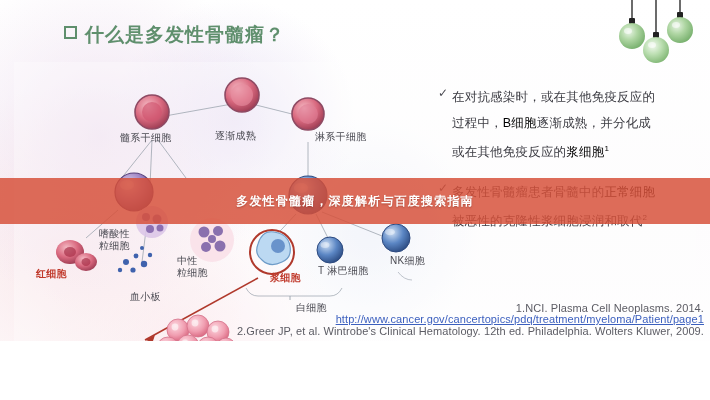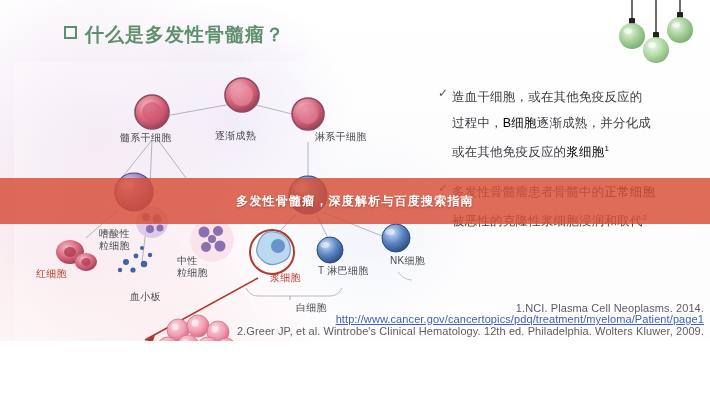--- a/index.html
+++ b/index.html
@@ -43,21 +43,21 @@
   
   .lamps{position:absolute;right:8px;top:0;width:92px;height:72px;}
 
   
   .diagram{position:absolute;left:0;top:0;width:440px;height:400px;}
   .cell-label{
     position:absolute;font-size:10px;color:#4a4a52;
     letter-spacing:.3px;white-space:nowrap;line-height:1.25;
     text-align:left;
   }
-  .cell-label.red{color:#c0392b;}
+  .cell-label.red{color:#c0392b;font-weight:bold;}
   .cell-label.two{line-height:1.2;}
 
   
   .txt-block{position:absolute;left:452px;top:84px;width:250px;}
   .txt-line{
     font-size:12.5px;color:#3b3b42;line-height:26px;
     letter-spacing:.2px;white-space:nowrap;
   }
   .txt-line .hl{color:#000000;}
   .tick{
@@ -304,21 +304,21 @@
           <div>恶性浆细胞</div>
           <div>（骨髓瘤细胞）</div>
         </div>
       </div>
   </div>
 
   <div class="txt-block">
     <div style="position:relative;">
       <span class="tick">✓</span>
       <div id="para1">
-          <div class="txt-line"><span>造血干细胞，或在其他免疫反应的</span></div>
+          <div class="txt-line"><span>在对抗感染时，或在其他免疫反应的</span></div>
           <div class="txt-line"><span>过程中，</span><span class="hl">B细胞</span><span>逐渐成熟，并分化成</span></div>
           <div class="txt-line"><span>或在其他免疫反应的</span><span class="hl">浆细胞</span><span class="hl sup">1</span></div>
         </div>
     </div>
     <div style="position:relative;margin-top:14px;">
       <span class="tick">✓</span>
       <div id="para2">
           <div class="txt-line"><span>多发性骨髓瘤患者骨髓中的</span><span class="hl">正常细胞</span></div>
           <div class="txt-line"><span>被恶性的克隆性浆细胞浸润和取代</span><span class="sup">2</span></div>
         </div>

